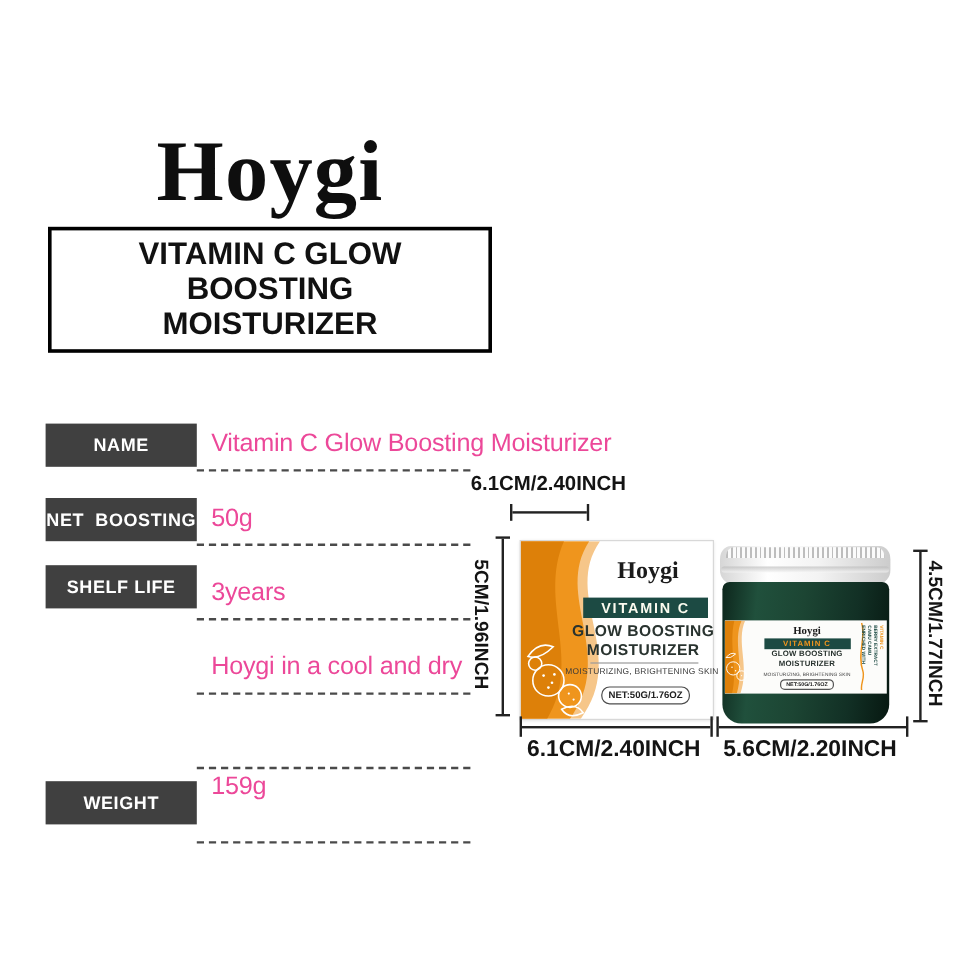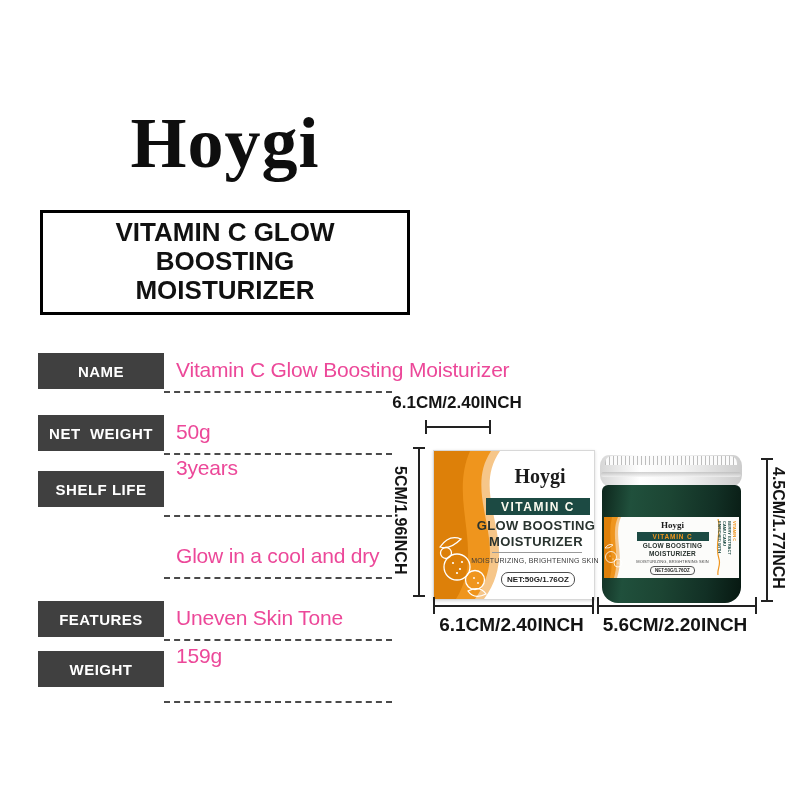--- a/index.html
+++ b/index.html
@@ -5,21 +5,21 @@
   html,body{margin:0;padding:0;background:#fff;}
   .canvas{position:relative;width:800px;height:800px;background:#fff;overflow:hidden;
           font-family:"Liberation Sans",sans-serif;color:#111;}
 
   
   .logo{position:absolute;left:60px;top:102px;width:330px;text-align:center;
         font-family:"Liberation Serif",serif;font-weight:bold;font-size:72px;
         letter-spacing:1px;color:#0e0e0e;}
 
   
-  .title-box{position:absolute;left:40px;top:210px;width:364px;border:3px solid #000;
+  .title-box{position:absolute;left:40px;top:189px;width:364px;border:3px solid #000;
              text-align:center;padding:5px 0 7px;}
   .title-box .tl{font-size:26px;font-weight:bold;line-height:29px;color:#111;}
 
   
   .pill{position:absolute;left:38px;width:126px;height:36px;background:#404040;color:#fff;
         font-size:15px;font-weight:bold;display:flex;align-items:center;justify-content:center;
         white-space:pre;letter-spacing:.5px;}
   .spec-value{position:absolute;left:176px;font-size:21px;letter-spacing:-.2px;color:#ec4899;}
   .row-dash{position:absolute;left:164px;width:228px;height:0;border-top:2px dashed #4a4a4a;}
 
@@ -92,33 +92,31 @@
 
   <div class="title-box">
     <div class="tl">VITAMIN C GLOW BOOSTING</div>
     <div class="tl">MOISTURIZER</div>
   </div>
 
   <div class="pill" style="top:353px">NAME</div>
   <div class="spec-value" style="top:358px">Vitamin C Glow Boosting Moisturizer</div>
   <div class="row-dash" style="top:391px"></div>
 
-  <div class="pill" style="top:415px">NET  WEIGHT</div>
+  <div class="pill" style="top:415px">NET  BOOSTING</div>
   <div class="spec-value" style="top:420px">50g</div>
   <div class="row-dash" style="top:453px"></div>
 
   <div class="pill" style="top:471px">SHELF LIFE</div>
-  <div class="spec-value" style="top:456px">3years</div>
+  <div class="spec-value" style="top:482px">3years</div>
   <div class="row-dash" style="top:515px"></div>
 
-  <div class="spec-value" style="top:544px">Glow in a cool and dry</div>
+  <div class="spec-value" style="top:544px">Hoygi in a cool and dry</div>
   <div class="row-dash" style="top:577px"></div>
 
-  <div class="pill" style="top:601px">FEATURES</div>
-  <div class="spec-value" style="top:606px">Uneven Skin Tone</div>
   <div class="row-dash" style="top:639px"></div>
 
   <div class="pill" style="top:651px">WEIGHT</div>
   <div class="spec-value" style="top:644px">159g</div>
   <div class="row-dash" style="top:701px"></div>
 
   <div class="dim-label dim-top">6.1CM/2.40INCH</div>
   <div class="h-bracket" style="left:425px;top:420px;width:62px;height:14px;"></div>
 
   <div class="dim-label dim-vert dim-left">5CM/1.96INCH</div>

